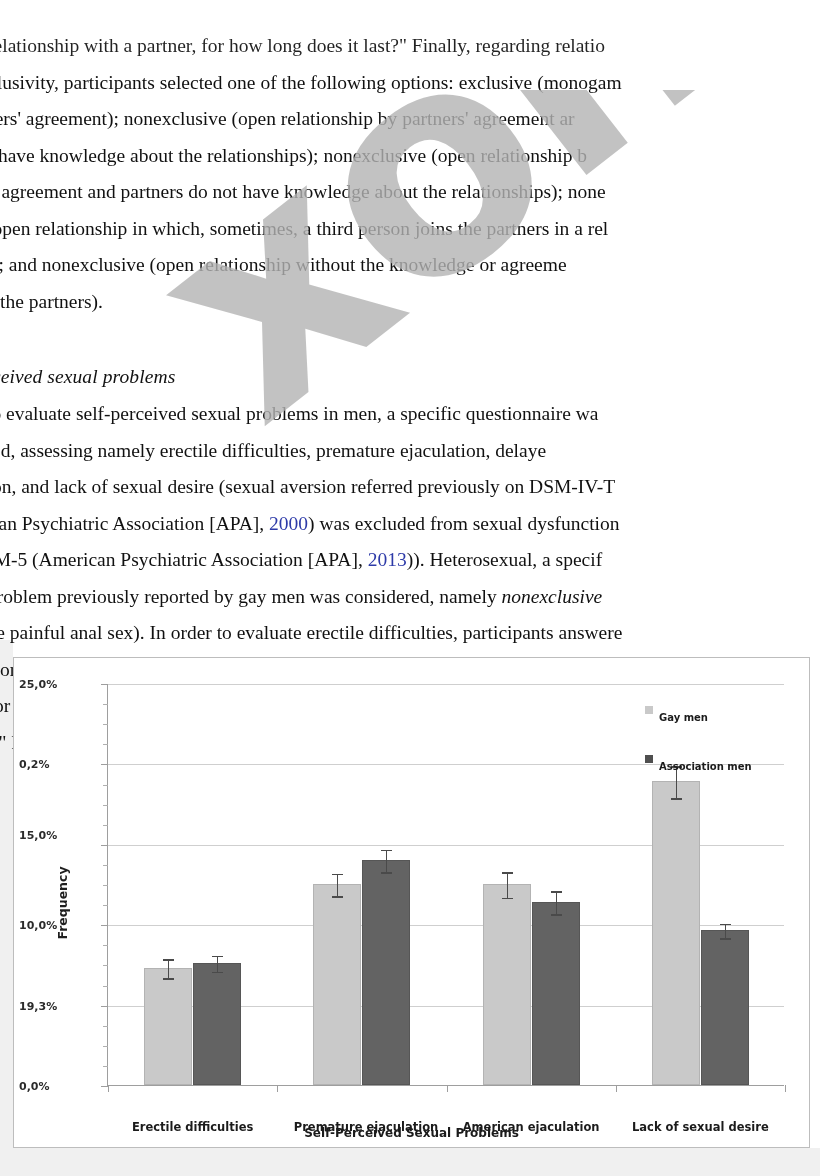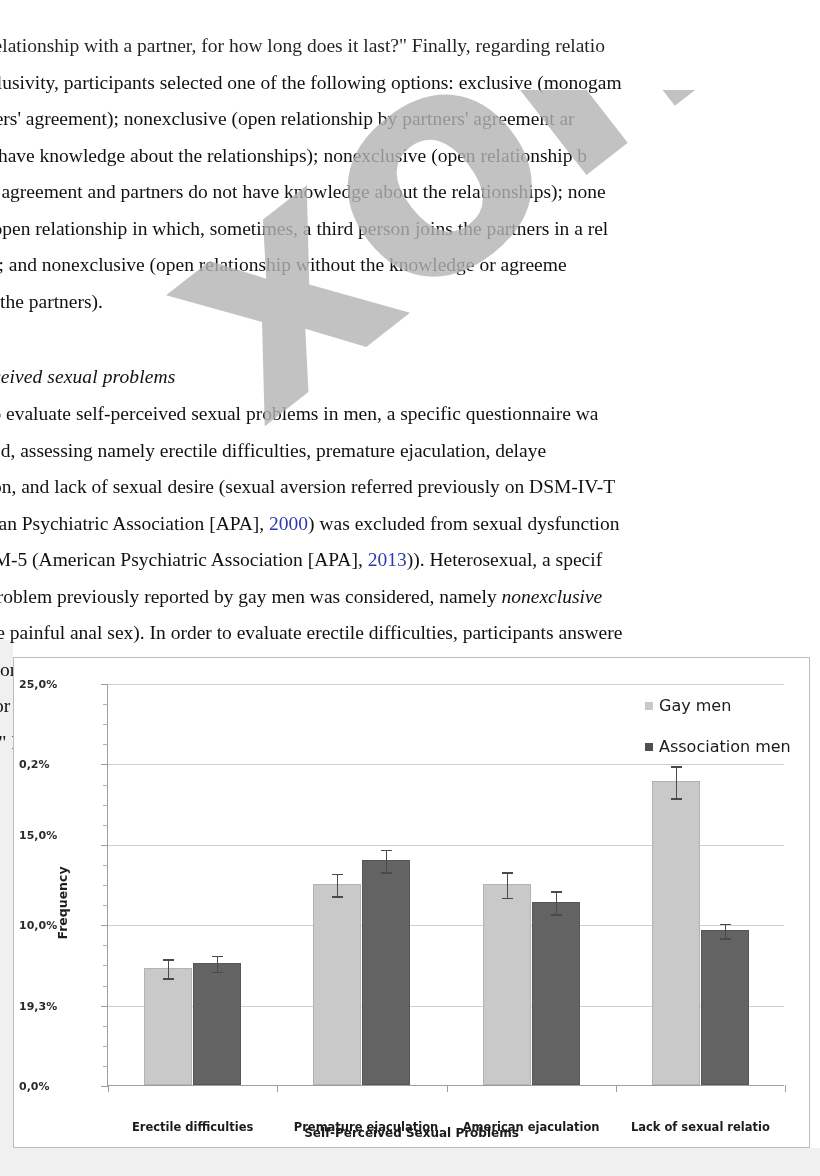--- a/index.html
+++ b/index.html
@@ -187,21 +187,21 @@
   .legend-row{
     display:flex;align-items:center;
     margin-bottom:22px;
   }
   .legend-swatch{
     width:8px;height:8px;margin-right:6px;flex:0 0 auto;
   }
   .legend-swatch.gay{background:#c9c9c9;}
   .legend-swatch.hetero{background:#4f4f4f;}
   .legend-label{
-    font-size:16px;font-weight:400;color:#1b1b1b;white-space:nowrap;
+    font-size:10px;font-weight:700;color:#1b1b1b;white-space:nowrap;margin-top:16px;
   }
 
   
   #page-bottom-strip{
     position:absolute;left:0;top:1148px;width:820px;height:28px;
     background:#f0f0f0;
     z-index:1;
   }
   #page-left-strip{
     position:absolute;left:0;top:640px;width:13px;height:520px;
@@ -326,21 +326,21 @@
       <div class="xtick-label" style="left: 423.125px;">American ejaculation</div>
       <div class="bar gay" title="Lack of sexual desire — Gay men: 18.9%" style="left: 543.875px; width: 48px; height: 303.912px;"></div>
       <div class="errbar" style="left: 567.875px; top: 82.008px; height: 32.16px;"></div>
       <div class="errcap" style="left: 562.875px; top: 82.008px; width: 11px;"></div>
       <div class="errcap" style="left: 562.875px; top: 114.168px; width: 11px;"></div>
       <div class="bar hetero" title="Lack of sexual desire — Heterosexual men: 9.65%" style="left: 592.875px; width: 48px; height: 155.172px;"></div>
       <div class="errbar" style="left: 616.875px; top: 239.592px; height: 14.472px;"></div>
       <div class="errcap" style="left: 611.875px; top: 239.592px; width: 11px;"></div>
       <div class="errcap" style="left: 611.875px; top: 254.064px; width: 11px;"></div>
       <div class="cat-sep" style="left: 507.75px;"></div>
-      <div class="xtick-label" style="left: 592.375px;">Lack of sexual relatio</div>
+      <div class="xtick-label" style="left: 592.375px;">Lack of sexual desire</div>
       <div class="cat-sep" style="left: 0px;"></div>
       <div class="cat-sep" style="left: 677px;"></div>
     </div>
 
   <div id="x-axis-title">Self-Perceived Sexual Problems</div>
 
   <div id="legend">
     <div class="legend-row">
       <span class="legend-swatch gay"></span>
       <span class="legend-label">Gay men</span>

